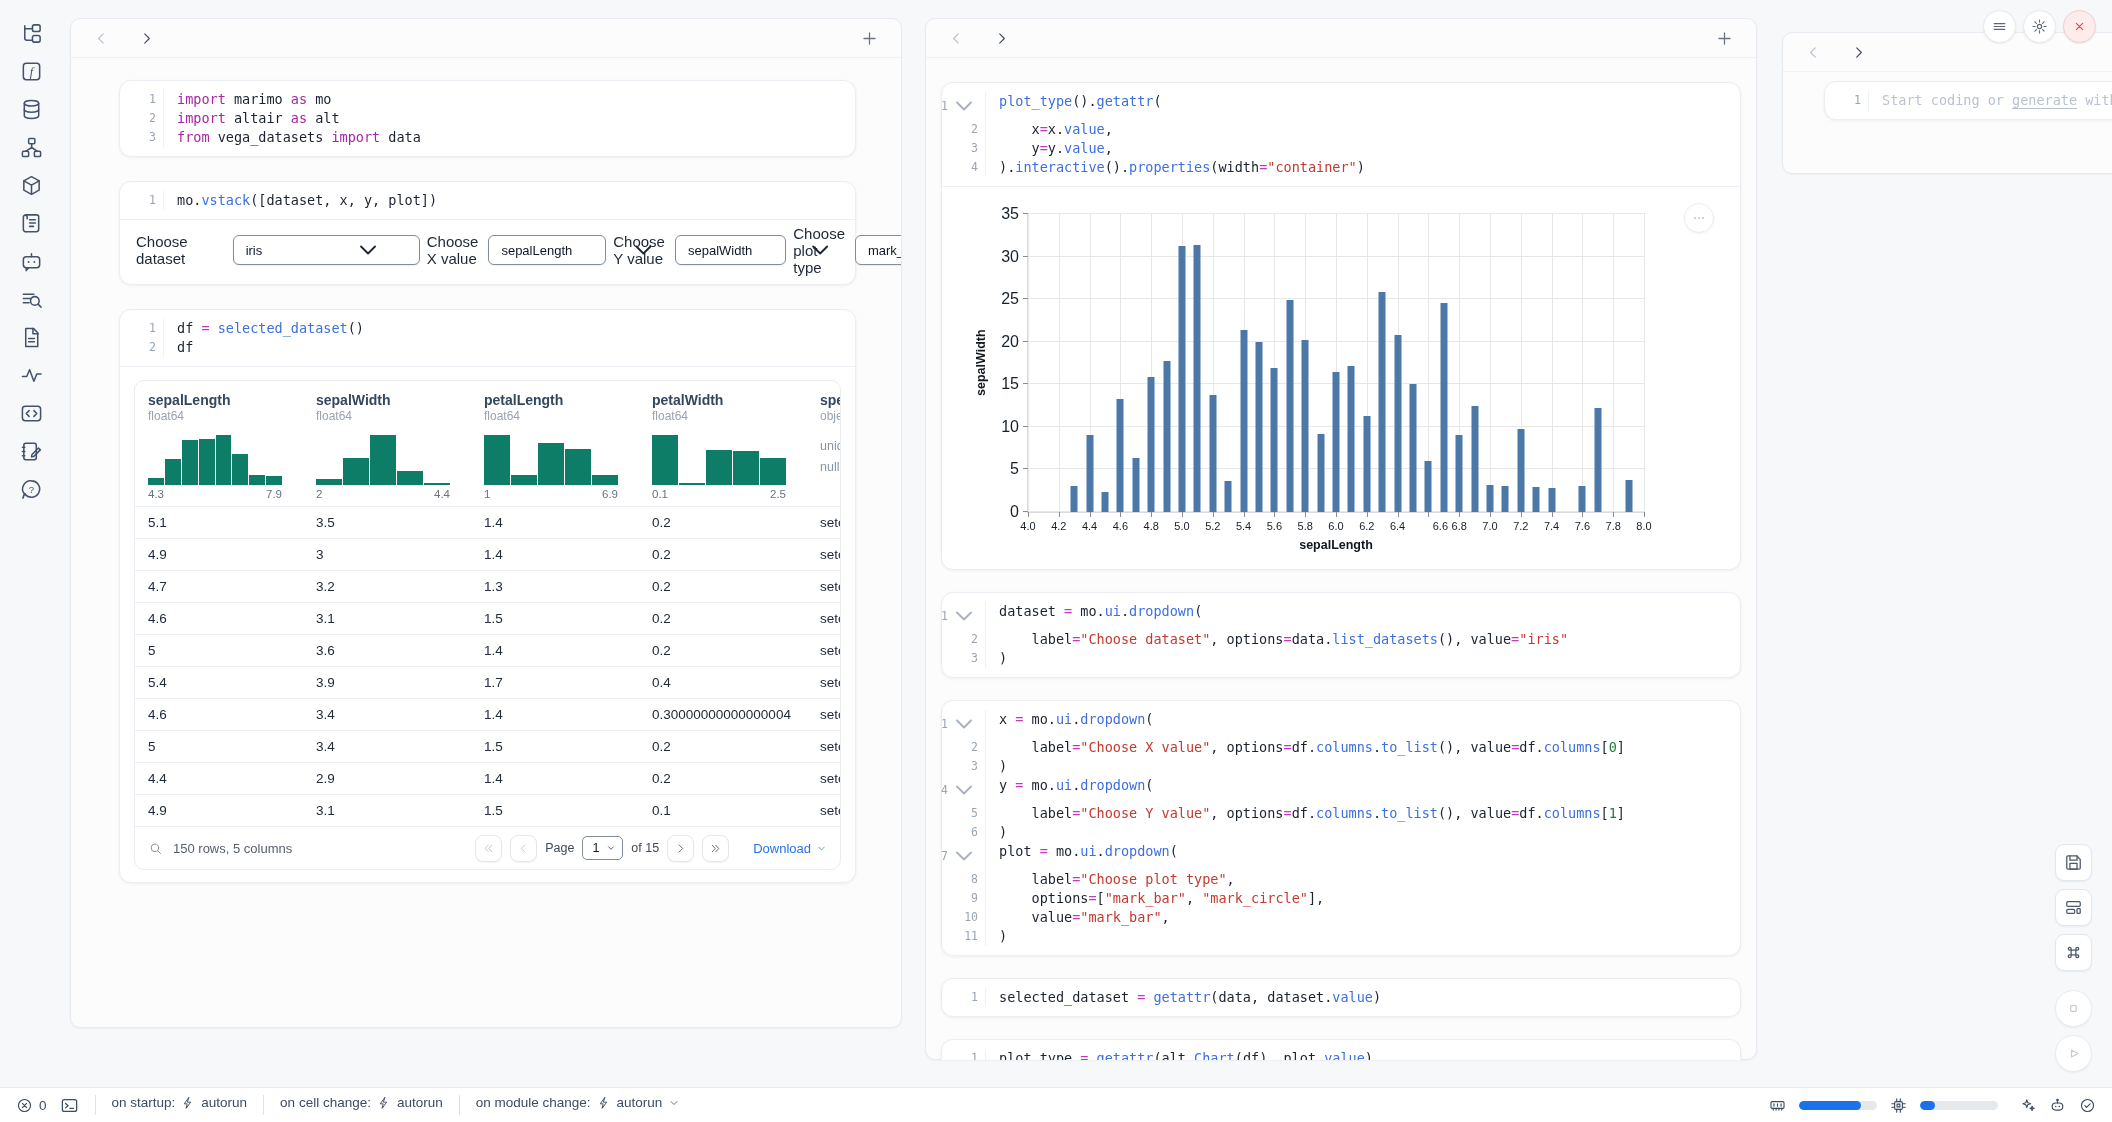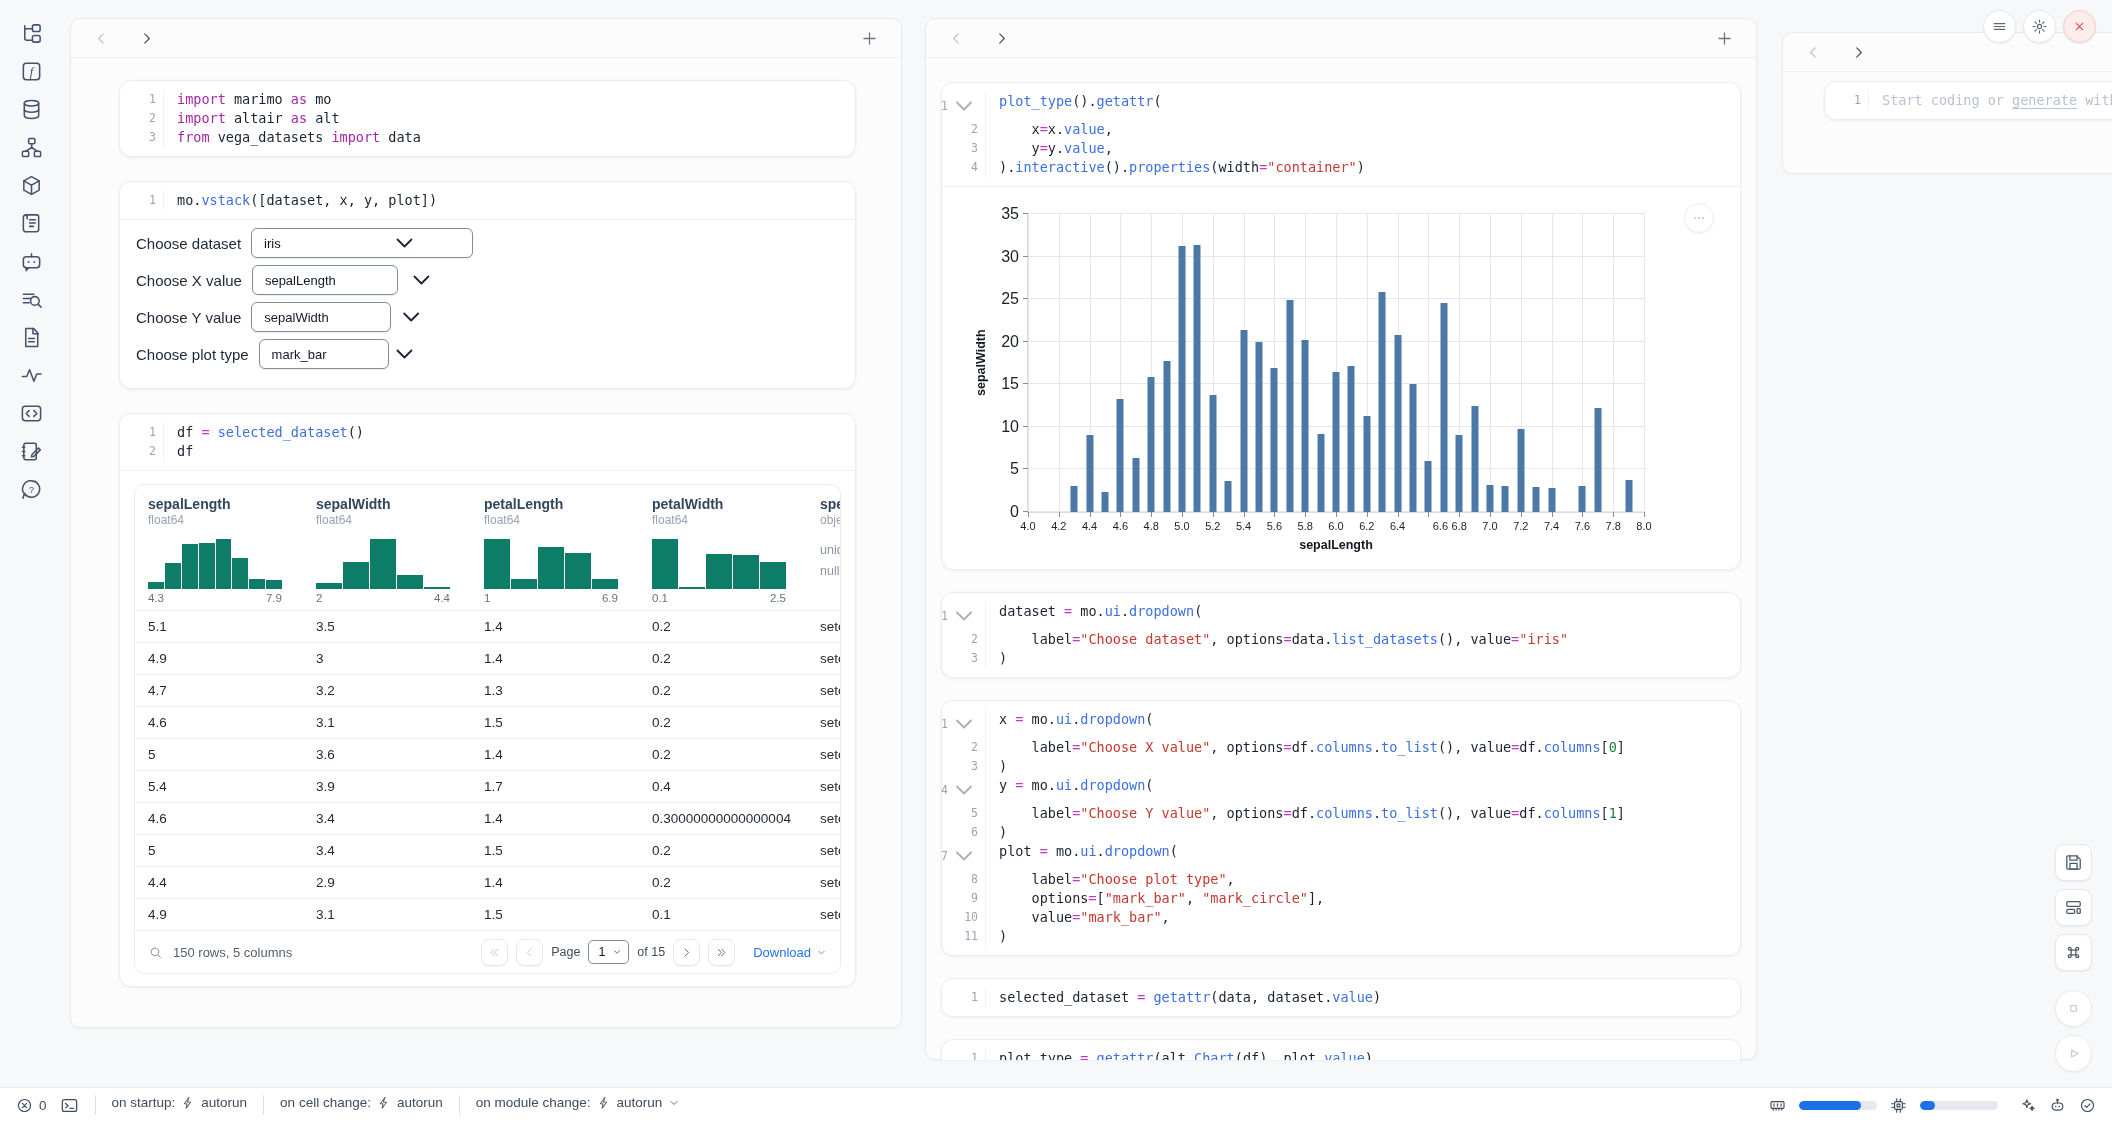--- a/index.html
+++ b/index.html
@@ -29,21 +29,21 @@
   .cell{background:#fff;border:1px solid #ebedf2;border-radius:12px;box-shadow:0 1px 3px rgba(16,24,40,.06);flex:none;}
   .code{padding:9px 12px 9px 8px;font-family:"DejaVu Sans Mono",monospace;font-size:13.5px;line-height:19px;color:#1b2330;}
   .cline{display:flex;}
   .gut{flex:0 0 36px;display:flex;justify-content:flex-end;align-items:center;gap:2px;color:#9aa5b4;font-size:11.5px;padding-right:7px;border-right:1px solid #edf0f4;margin-right:13px;box-sizing:border-box;}
   .fold{width:8px;height:8px;color:#a7b0bc;flex:none;}
   .ltext{white-space:pre;}
   .tk-kw{color:#a626a4;} .tk-op{color:#c03ac0;} .tk-fn{color:#3d6fe0;} .tk-str{color:#c5392f;} .tk-num{color:#1a7f37;}
   .out{border-top:1px solid #eef1f5;}
 
   
-  .dd-out{padding:8px 16px 19px;display:flex;flex-direction:column;gap:7px;}
+  .dd-out{padding:15px 16px 19px;display:flex;gap:7px;}
   .dd-row{display:flex;align-items:center;gap:10px;height:30px;font-size:15px;color:#1d2736;}
   .dd-sel{height:30px;box-sizing:border-box;display:inline-flex;align-items:center;gap:24px;padding:0 9px 0 12px;
           border:1px solid #828c9b;border-radius:6px;background:#fff;font-size:13px;color:#101828;
           box-shadow:0 1px 1.5px rgba(16,24,40,.08);cursor:pointer;}
   .dd-sel.wide{width:222px;justify-content:space-between;}
   .dd-car{width:11px;height:11px;color:#1d2736;flex:none;}
 
   
   .tbl{margin:13px 14px 12px;border:1px solid #e9ecf1;border-radius:10px;overflow:hidden;}
   .tbl-scroll{overflow:hidden;}
@@ -63,21 +63,21 @@
   .tf-ic{width:15px;height:15px;color:#8792a0;}
   .tf-right{display:flex;align-items:center;gap:8px;}
   .pg-btn{width:27px;height:27px;border:1px solid #e4e7ec;border-radius:8px;background:#fff;box-shadow:0 1px 1px rgba(16,24,40,.05);
           display:flex;align-items:center;justify-content:center;color:#4c5868;cursor:pointer;padding:0;}
   .pg-btn svg{width:13px;height:13px;}
   .pg-btn.dim{color:#b9c0ca;}
   .pg-txt{font-size:12.5px;color:#3f4a58;}
   .pg-sel{height:24px;box-sizing:border-box;border:1px solid #828c9b;border-radius:5px;display:flex;align-items:center;gap:7px;
           padding:0 6px 0 9px;font-size:12.5px;background:#fff;cursor:pointer;color:#101828;}
   .pg-sel svg{width:10px;height:10px;}
-  .dl{display:flex;align-items:center;gap:5px;font-size:13px;margin-left:10px;cursor:pointer;text-align:right;}
+  .dl{display:flex;align-items:center;gap:5px;font-size:13px;margin-left:16px;cursor:pointer;text-align:right;}
   .dl svg{width:11px;height:11px;}
 
   
   .chart-out{position:relative;height:382px;}
   .chart-plot{position:absolute;left:85px;top:26px;right:95px;bottom:56px;border:1px solid #d8dbdf;}
   .gx{position:absolute;top:0;bottom:0;width:1px;background:#e7e7e7;}
   .gy{position:absolute;left:0;right:0;height:1px;background:#e7e7e7;}
   .tkx{position:absolute;top:100%;width:1px;height:5px;background:#8b8b8b;}
   .tky{position:absolute;right:100%;height:1px;width:5px;background:#8b8b8b;}
   .xl{position:absolute;top:calc(100% + 8px);transform:translateX(-50%);font-size:11px;color:#17202b;}

